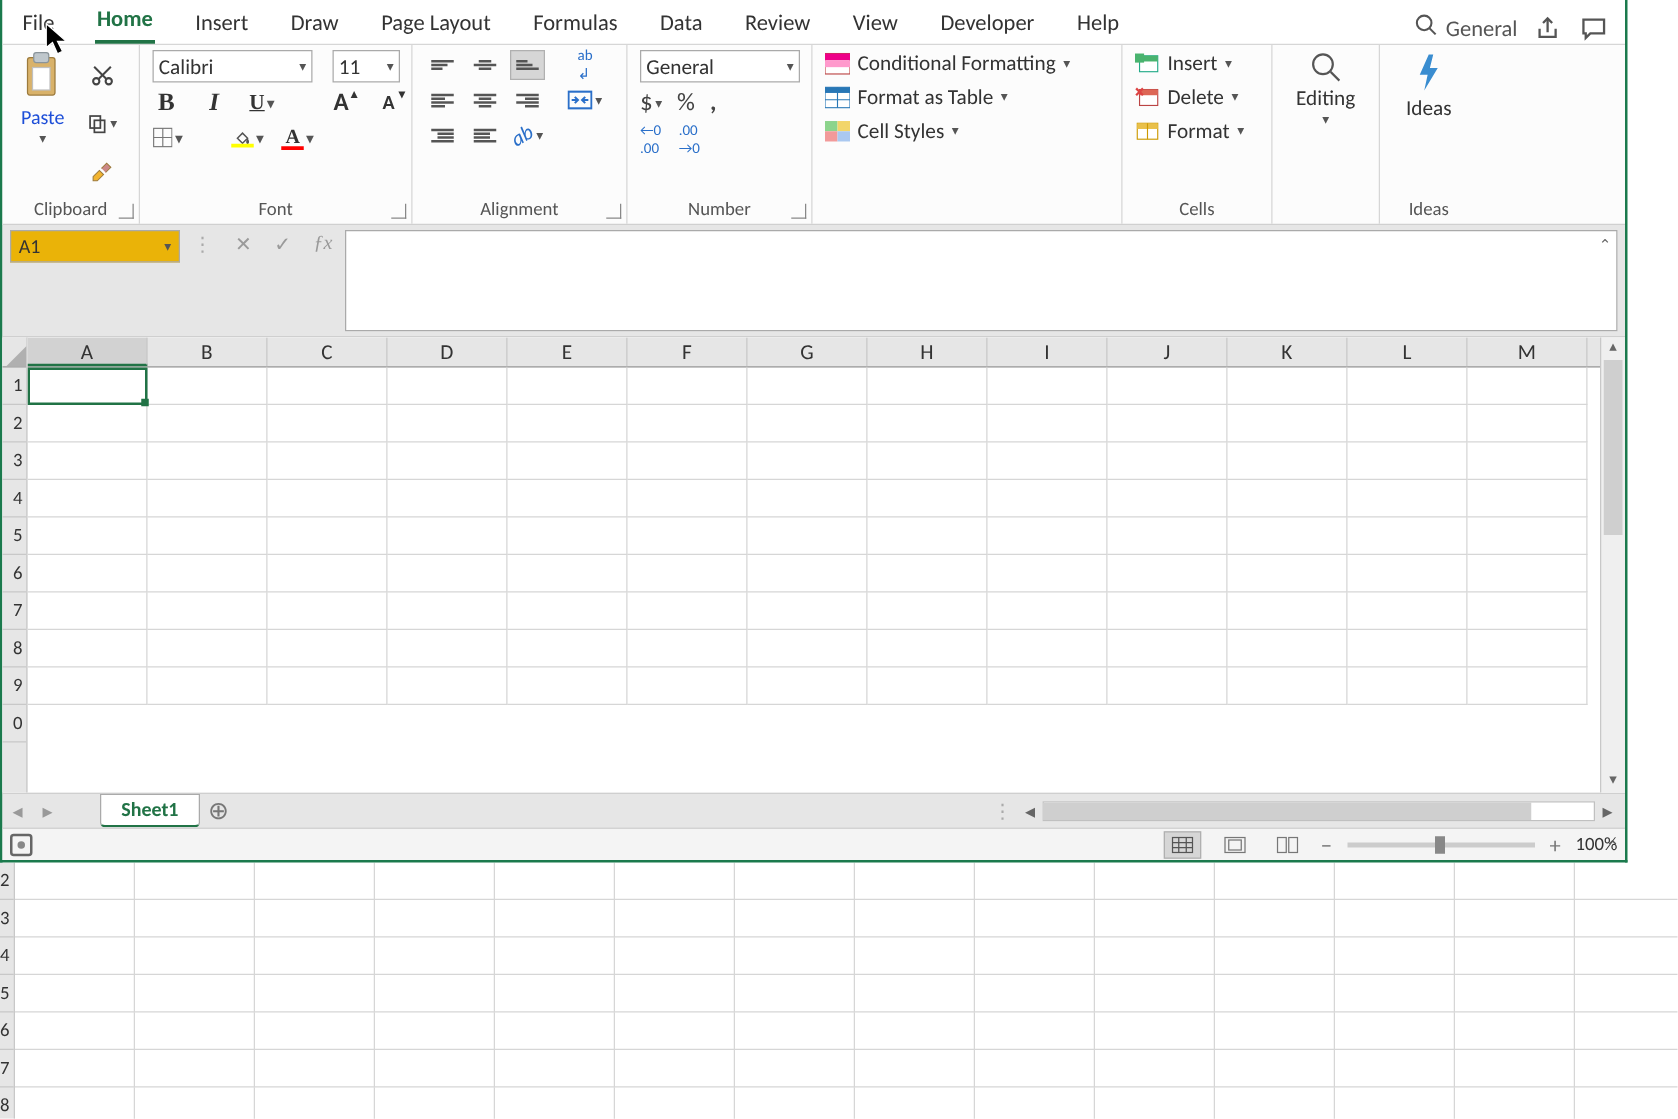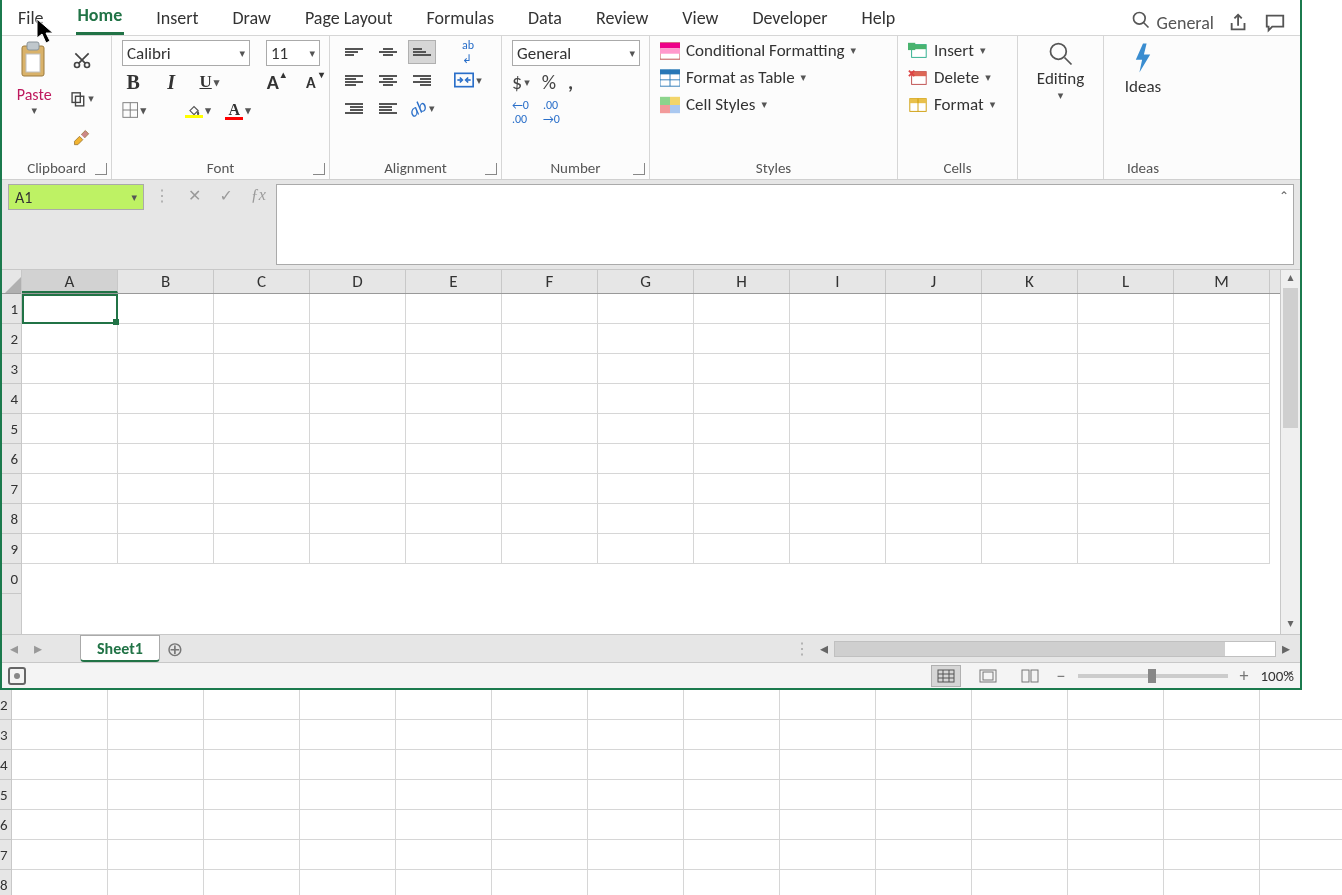--- a/index.html
+++ b/index.html
@@ -67,21 +67,21 @@
   .launcher {
     position: absolute; right: 4px; bottom: 4px;
     width: 12px; height: 12px;
     border: 1px solid #888; border-top: none; border-left: none;
     cursor: pointer;
   }
 
   
   .clipboard-main { display: flex; flex-direction: column; align-items: center; width: 46px; }
   .paste-icon svg { width: 32px; height: 40px; }
-  .paste-label { font-size: 16px; color: #be185d; }
+  .paste-label { font-size: 16px; color: #1d4ed8; }
   .clipboard-side { display: flex; flex-direction: column; justify-content: space-around; width: 40px; align-items: center; }
   .clipboard-side .ico { width: 24px; height: 24px; display: flex; align-items: center; justify-content: center; cursor: pointer; }
 
   
   .font-rows { display: flex; flex-direction: column; gap: 4px; width: 200px; }
   .font-row { display: flex; gap: 16px; align-items: center; }
   .combo { background: #fff; border: 1px solid #aaa; height: 26px; display: flex; align-items: center; padding: 0 4px; justify-content: space-between; }
   .combo .caret { font-size: 11px; color: #555; }
   .font-name { width: 128px; }
   .font-size { width: 54px; }
@@ -127,21 +127,21 @@
   .formula-row {
     display: flex;
     align-items: stretch;
     height: 90px;
     background: #e6e6e6;
     border-bottom: 1px solid #c8c8c8;
     padding: 4px 6px;
     gap: 10px;
   }
   .name-box {
-    width: 136px; height: 26px; background: #bef264; border: 1px solid #aaa;
+    width: 136px; height: 26px; background: #eab308; border: 1px solid #aaa;
     display: flex; align-items: center; padding: 0 6px; justify-content: space-between;
   }
   .fx-btns { display: flex; align-items: flex-start; gap: 18px; padding-top: 2px; }
   .fx-btns .ico { color: #9a9a9a; cursor: pointer; }
   .fx-area { flex: 1; background: #fff; border: 1px solid #aaa; margin-top: 0; position: relative; }
   .fx-expand { position: absolute; right: 4px; top: 4px; font-size: 12px; color: #666; }
 
   
   .grid-wrap { flex: 1; display: flex; background: #fff; position: relative; }
   .rowhdr-col { width: 20px; background: #e6e6e6; border-right: 1px solid #c8c8c8; }
@@ -623,21 +623,20 @@
                 <rect x="0" y="0" width="11" height="9" fill="#8cd48c"></rect>
                 <rect x="11" y="0" width="11" height="9" fill="#f2d56a"></rect>
                 <rect x="0" y="9" width="11" height="9" fill="#f29a9a"></rect>
                 <rect x="11" y="9" width="11" height="9" fill="#aac8f0"></rect>
               </svg>
             <span>Cell Styles</span>
             <span class="caret">▾</span>
           </div>
         </div>
       </div>
-      <div class="group-label">Styles</div>
     </div>
 
     <div class="ribbon-group" style="width:120px">
       <div class="group-body">
         <div class="cells-rows">
           <div class="style-btn">
             <svg viewBox="0 0 22 18">
                 <rect x="4" y="2" width="16" height="14" fill="#fff" stroke="#2a8"></rect>
                 <rect x="4" y="2" width="16" height="5" fill="#49b36e"></rect>
                 <rect x="0" y="0" width="8" height="8" fill="#49b36e"></rect>

